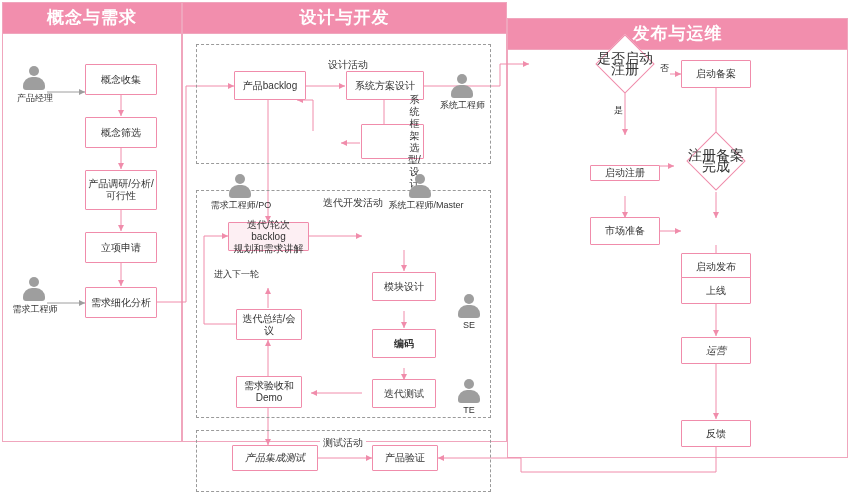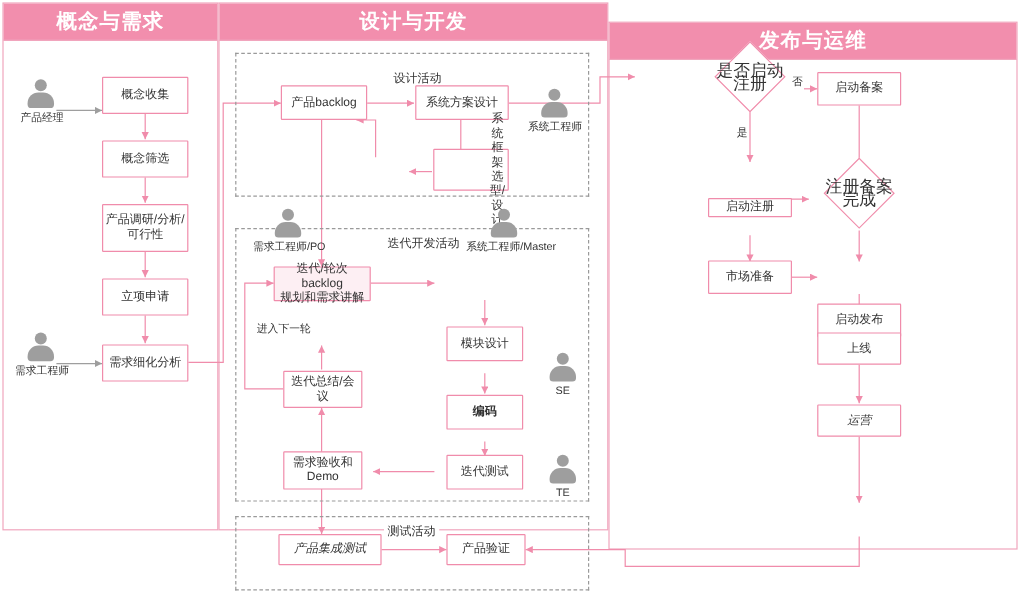--- a/index.html
+++ b/index.html
@@ -230,14 +230,15 @@
 
   <div class="edge-label" style="left:659px;top:62px;">否</div>
   <div class="edge-label" style="left:613px;top:104px;">是</div>
 
   <div class="node" style="left:681px;top:60px;width:70px;height:28px;">启动备案</div>
   <div class="node" style="left:590px;top:136px;width:70px;height:16px;margin-top:29px;">启动注册</div>
   <div class="node" style="left:590px;top:217px;width:70px;height:28px;">市场准备</div>
   <div class="node" style="left:681px;top:217px;width:70px;height:28px;margin-top:36px;">启动发布</div>
   <div class="node" style="left:681px;top:277px;width:70px;height:27px;">上线</div>
   <div class="node" style="left:681px;top:337px;width:70px;height:27px;font-style:italic;">运营</div>
+  <div class="node" style="left:681px;top:420px;width:70px;height:27px;">反馈</div>
 
 </div>
 
 </body></html>

